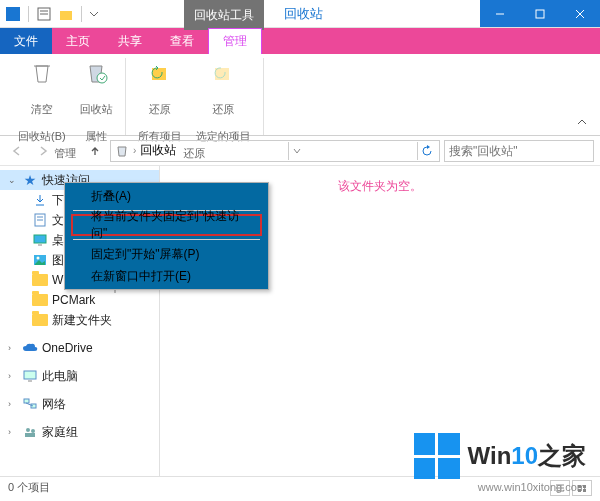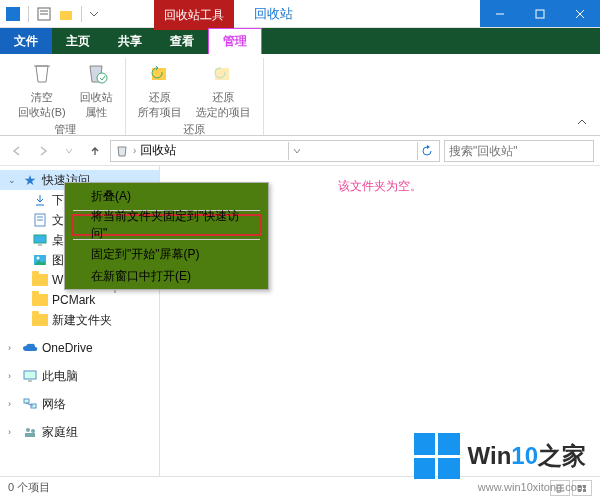--- a/index.html
+++ b/index.html
@@ -4,37 +4,37 @@
 <style>
 * { margin: 0; padding: 0; box-sizing: border-box; font-family: "Microsoft YaHei", "Segoe UI", sans-serif; }
 body { width: 600px; height: 501px; overflow: hidden; background: #fff; font-size: 12px; position: relative; }
 
 
 .titlebar { height: 28px; background: #fff; border-bottom: 1px solid #e0e0e0; display: flex; align-items: stretch; }
 .titlebar .qat { display: flex; align-items: center; padding: 0 6px; gap: 8px; }
 .qat .app-icon { width: 14px; height: 14px; background: #1976d2; }
 .qat .sep { width: 1px; height: 16px; background: #ccc; }
 .qat svg { display: block; }
-.titlebar .context-tab { background: #b91c1c; color: #fff; padding: 15px 10px; display: flex; align-items: center; font-size: 12px; margin-left: 50px; }
+.titlebar .context-tab { background: #737373; color: #fff; padding: 15px 10px; display: flex; align-items: center; font-size: 12px; margin-left: 80px; }
 .titlebar .wintitle { flex: 1; display: flex; align-items: center; padding-left: 20px; color: #1976d2; font-size: 13px; }
 .titlebar .wincontrols { display: flex; }
 .titlebar .wincontrols div { width: 40px; display: flex; align-items: center; justify-content: center; color: #fff; background: #1976d2; }
 .titlebar .wincontrols .close { background: #1976d2; }
 
 
-.tabstrip { height: 26px; display: flex; background: #14532d; color: #fff; font-weight: bold; }
+.tabstrip { height: 26px; display: flex; background: #ec4899; color: #fff; }
 .tabstrip .tab { padding: 0 14px; display: flex; align-items: center; font-size: 12px; cursor: pointer; }
 .tabstrip .tab.file { background: #1565c0; }
 .tabstrip .tab.context { background: #fff; color: #d946ef; border: 1px solid #d946ef; border-bottom: none; }
 
 
 .ribbon { height: 82px; background: #fff; border-bottom: 1px solid #d0d0d0; display: flex; padding: 4px 6px 0; }
 .ribbon-group { display: flex; flex-direction: column; align-items: center; border-right: 1px solid #e0e0e0; padding: 0 8px; }
 .ribbon-group .btns { display: flex; gap: 6px; flex: 1; }
-.ribbon-btn { display: flex; flex-direction: column; align-items: center; justify-content: flex-start; gap: 3px; padding: 2px 4px; cursor: pointer; color: #666; font-size: 11px; text-align: center; line-height: 1.1; }
+.ribbon-btn { display: flex; flex-direction: column; align-items: center; justify-content: flex-start; gap: 15px; padding: 2px 4px; cursor: pointer; color: #666; font-size: 11px; text-align: center; line-height: 1.1; }
 .ribbon-btn .ico { width: 28px; height: 28px; display: flex; align-items: center; justify-content: center; }
 .ribbon-group .label { font-size: 11px; color: #666; padding: 2px 0; }
 .ribbon .collapse { margin-left: auto; align-self: flex-end; padding: 4px 6px; color: #555; cursor: pointer; }
 
 
 .addrbar { height: 30px; display: flex; align-items: center; padding: 3px 6px; gap: 4px; border-bottom: 1px solid #e5e5e5; }
 .navbtn { width: 22px; height: 22px; border-radius: 2px; display: flex; align-items: center; justify-content: center; color: #888; cursor: pointer; }
 .navbtn.disabled { color: #ccc; }
 .breadcrumb { flex: 1; height: 22px; border: 1px solid #ccc; display: flex; align-items: center; padding: 0 4px; gap: 4px; font-size: 12px; }
 .breadcrumb .bc-ico { width: 14px; height: 14px; }
@@ -50,21 +50,21 @@
 .tree-item.selected { background: #cde8ff; }
 .tree-item .twisty { width: 10px; font-size: 9px; color: #666; }
 .tree-item .ficon { width: 16px; height: 16px; display:flex; align-items:center; justify-content:center; }
 .tree-item.sub { padding-left: 32px; }
 .tree-item.root { padding-left: 8px; }
 .tree-gap { height: 8px; }
 
 .content { flex: 1; display: flex; align-items: flex-start; justify-content: center; padding-top: 12px; color: #ec4899; font-size: 12px; }
 
 
-.ctxmenu { position: absolute; left: 64px; top: 182px; width: 205px; background: #4d7c0f; border: 1px solid #b0b0b0; box-shadow: 2px 2px 4px rgba(0,0,0,.25); padding: 2px; font-size: 12px; z-index: 50; }
+.ctxmenu { position: absolute; left: 64px; top: 182px; width: 205px; background: #0369a1; border: 1px solid #b0b0b0; box-shadow: 2px 2px 4px rgba(0,0,0,.25); padding: 2px; font-size: 12px; z-index: 50; }
 .ctxmenu .item { height: 22px; display: flex; align-items: center; padding: 0 24px; cursor: pointer; }
 .ctxmenu .item.highlight { border: 2px solid #d32f2f; margin: 1px 4px; padding: 0 18px; }
 .ctxmenu .sep { height: 1px; background: #d0d0d0; margin: 3px 6px; }
 
 
 .statusbar { height: 22px; border-top: 1px solid #e0e0e0; display: flex; align-items: center; padding: 0 8px; font-size: 11px; color: #555; gap: 10px; }
 .statusbar .views { margin-left: auto; display: flex; gap: 2px; }
 .statusbar .vbtn { width: 20px; height: 16px; border: 1px solid #ccc; display:flex; align-items:center; justify-content:center; }
 
 

